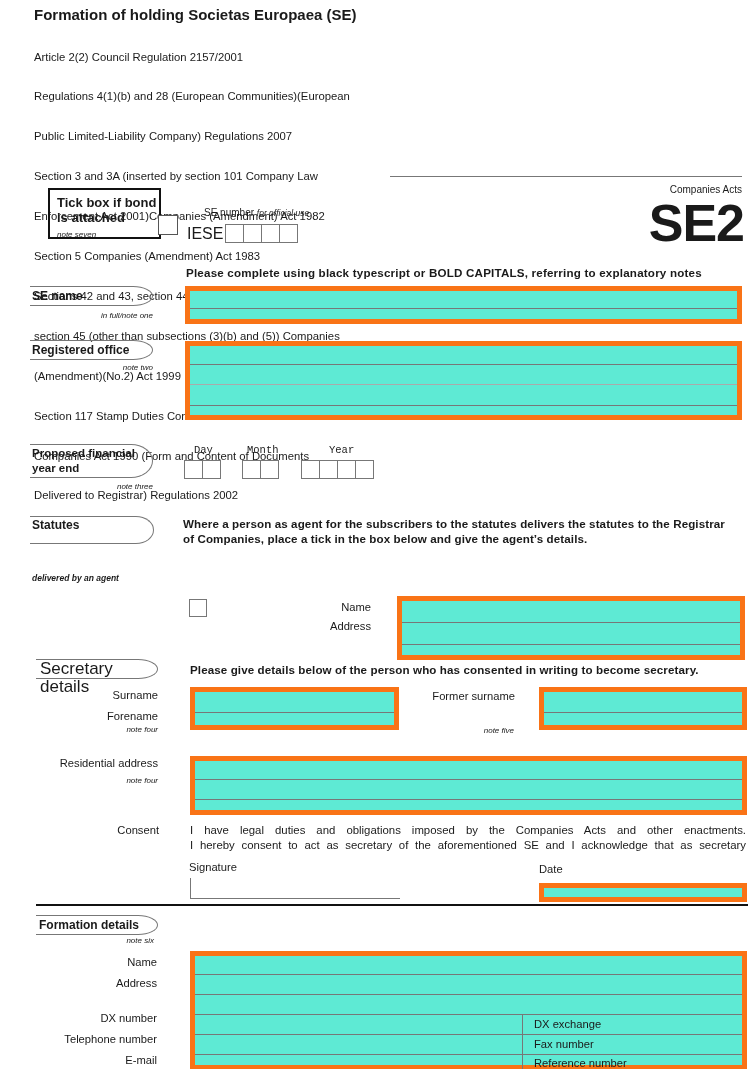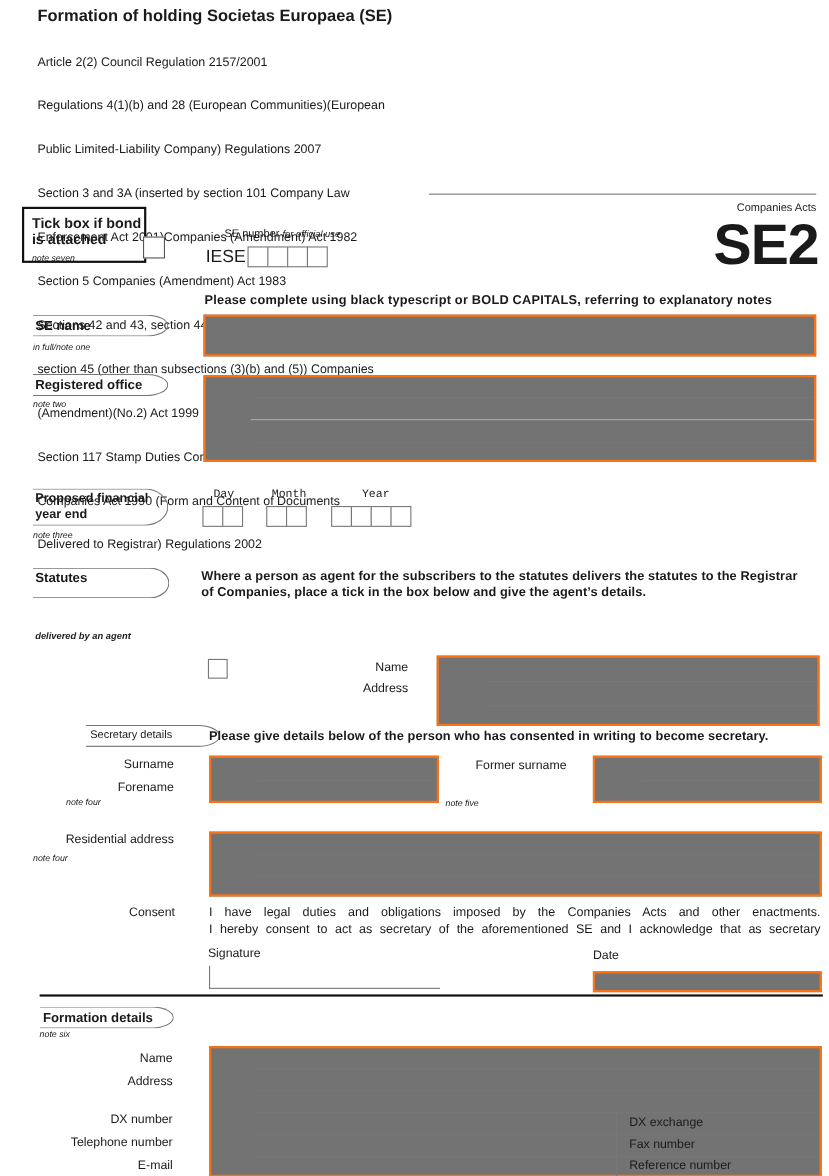--- a/index.html
+++ b/index.html
@@ -4,35 +4,35 @@
 <style>
   html, body { margin:0; padding:0; background:#ffffff; }
   body { width:754px; height:1069px; position:relative; overflow:hidden;
          font-family:"Liberation Sans", sans-serif; color:#1a1a1a; }
   .abs { position:absolute; }
   .title { left:34px; top:6px; font-size:15px; font-weight:bold; }
   .legal { left:34px; top:24px; font-size:11.3px; line-height:13.3px; white-space:pre; }
   .hr-top { left:390px; top:176px; width:352px; height:0; border-top:1px solid #777; }
   .acts { right:12px; top:184px; font-size:10px;padding-left:39px; }
   .se2 { right:10px; top:194px; font-size:52px; font-weight:bold; letter-spacing:-1px; line-height:58px; }
-  .bond-box { left:20px; top:188px; width:113px; height:51px; border:2px solid #111; box-sizing:border-box; }
+  .bond-box { left:48px; top:188px; width:113px; height:51px; border:2px solid #111; box-sizing:border-box; }
   .bond-text { left:7px; top:5px; font-size:13px; font-weight:bold; line-height:15px; }
   .bond-note { left:7px; top:40px; font-size:8px; font-style:italic; }
   .bond-check { left:108px; top:25px; width:18px; height:18px; border:1px solid #555; background:#fff; }
   .senum-label { left:204px; top:207px; font-size:10px; }
   .senum-label i { font-size:8.5px; }
   .iese { left:187px; top:225px; font-size:16px; }
   .iese-boxes { left:225px; top:224px; display:flex; }
   .cell { width:19px; height:19px; border:1px solid #777; box-sizing:border-box; margin-right:-1px; background:#fff; }
   .instr { left:186px; top:266px; font-size:11.6px; font-weight:bold; letter-spacing:0.2px; }
   .pill { left:30px; height:20px; border:1px solid #777; border-left:none; border-radius:0 20px 20px 0 / 0 10px 10px 0;
           box-sizing:border-box; font-size:12px; font-weight:bold; padding-left:2px; line-height:18px; }
   .pill.tall { height:34px; border-radius:0 22px 22px 0 / 0 17px 17px 0; line-height:15px; padding-top:1px; }
-  .note { font-size:8px; font-style:italic; }
-  .field { border:2px solid #f97316; box-sizing:border-box; background:#737373;padding-left:41px; }
+  .note { font-size:8px; font-style:italic; text-align:right; }
+  .field { border:5px solid #f97316; box-sizing:border-box; background:#5eead4; }
   .field .row { border-bottom:1px solid #777; box-sizing:border-box; }
   .field .row:last-child { border-bottom:none; }
   .lbl { font-size:11.2px; text-align:right; }
   .datelbl { font-size:10.5px;font-family:Liberation Mono, monospace; }
   .body-text { font-size:11.6px; font-weight:bold; line-height:15px; letter-spacing:0.1px; }
   .consent-text { left:190px; top:823px; width:556px; font-size:11.4px; line-height:15px; text-align:justify; text-align-last:justify; }
   .thick-hr { left:36px; top:904px; width:712px; height:0; border-top:2.5px solid #111; }
   .cb { width:18px; height:18px; border:1px solid #777; background:#fff; box-sizing:border-box; }
 </style>
 </head>
@@ -129,21 +129,21 @@
 </div>
 <div class="abs cb" style="left:189px;top:599px;"></div>
 <div class="abs lbl" style="left:290px;top:601px;width:81px;">Name</div>
 <div class="abs lbl" style="left:290px;top:620px;width:81px;">Address</div>
 <div class="abs field" style="left:397px;top:596px;width:348px;height:64px;">
   <div class="row" style="height:22px;"></div>
   <div class="row" style="height:22px;"></div>
   <div class="row" style="height:18px;"></div>
 </div>
 
-<div class="abs pill" style="left:36px;top:659px;width:122px;font-weight:normal;font-size:10px;padding-left:4px;margin-left:42px;">Secretary details</div>
+<div class="abs pill" style="left:36px;top:659px;width:122px;font-weight:normal;font-size:17px;padding-left:4px;">Secretary details</div>
 <div class="abs body-text" style="left:190px;top:662px;">Please give details below of the person who has consented in writing to become secretary.</div>
 <div class="abs lbl" style="left:60px;top:689px;width:98px;">Surname</div>
 <div class="abs lbl" style="left:60px;top:710px;width:98px;">Forename</div>
 <div class="abs note" style="left:60px;top:725px;width:98px;">note four</div>
 <div class="abs field" style="left:190px;top:687px;width:209px;height:43px;">
   <div class="row" style="height:21px;"></div>
   <div class="row" style="height:20px;"></div>
 </div>
 <div class="abs lbl" style="left:405px;top:690px;width:110px;">Former surname</div>
 <div class="abs lbl" style="left:405px;top:711px;width:110px;margin-top:48px;">Former forename</div>

